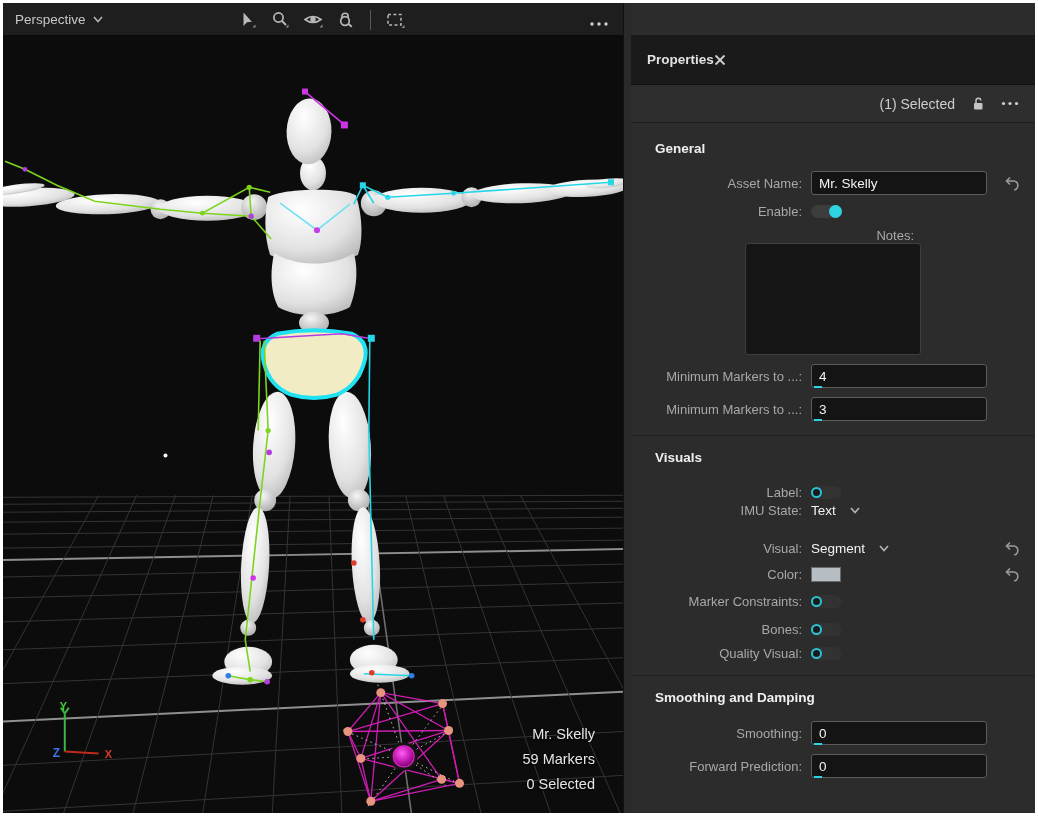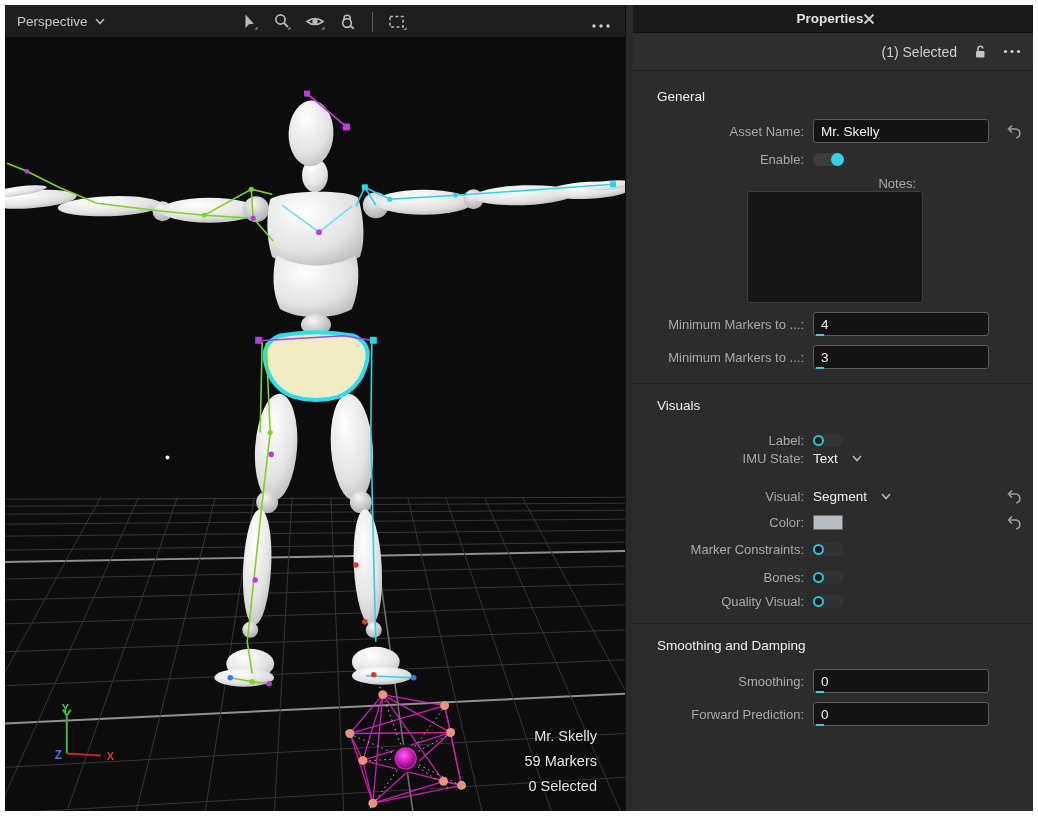--- a/index.html
+++ b/index.html
@@ -1,43 +1,43 @@
 <!DOCTYPE html>
 <html><head>
 <meta charset="utf-8">
 <style>
   html,body{margin:0;padding:0;background:#222;}
   *{box-sizing:border-box;}
-  .app{position:relative;width:1038px;height:816px;background:#f9a8d4;border:5px solid #ffffff;
+  .app{position:relative;width:1038px;height:816px;background:#f9a8d4;border:3px solid #ffffff;
        font-family:"Liberation Sans",sans-serif;overflow:hidden;}
   
   .viewport{position:absolute;left:0;top:0;width:620px;height:810px;background:#0c0c0c;}
   .vp-toolbar{position:absolute;left:0;top:0;width:100%;height:33px;background:#1e1e1e;
               display:flex;align-items:center;border-bottom:1px solid #0a0a0a;}
   .vp-cam{display:flex;align-items:center;gap:7px;margin-left:12px;color:#c8c8c8;font-size:13.5px;cursor:default;}
   .vp-icons{position:absolute;left:232px;top:0;height:33px;display:flex;align-items:center;gap:9px;}
   .tool{width:24px;height:24px;display:flex;align-items:center;justify-content:center;}
   .vp-divider{width:1px;height:20px;background:#5a5a5a;margin:0 3px;}
   .vp-dots{position:absolute;right:14px;top:10px;}
   .scene{position:absolute;left:0;top:34px;width:620px;height:776px;background:#0c0c0c;overflow:hidden;}
   .scene svg{display:block;}
   .overlay-info{position:absolute;right:28px;bottom:16px;text-align:right;color:#e6e6e6;
                 font-size:14.5px;line-height:25px;text-shadow:0 1px 2px #000;}
   
   .splitter{position:absolute;left:620px;top:0;width:8px;height:810px;background:#2a2a2a;border-left:1px solid #111;}
   
   .panel{position:absolute;left:628px;top:0;width:404px;height:810px;background:#2c2c2c;display:flex;flex-direction:column;}
-  .panel-title{height:28px;background:#1a1a1a;display:flex;align-items:center;justify-content:center;
-               padding:0 14px 0 16px;border-bottom:1px solid #111;}
+  .panel-title{height:50px;background:#1a1a1a;display:flex;align-items:center;justify-content:flex-start;
+               padding:0 14px 0 16px;border-bottom:1px solid #111;margin-top:32px;}
   .panel-title .t{color:#e2e2e2;font-size:13.5px;font-weight:bold;}
   .panel-sub{height:38px;background:#2e2e2e;display:flex;align-items:center;justify-content:flex-end;
              gap:16px;padding-right:16px;border-bottom:1px solid #1d1d1d;}
   .sel-badge{color:#cdcdcd;font-size:14px;}
   .panel-body{flex:1;overflow:hidden;background:#2c2c2c;padding-top:4px;}
-  .sec-title{color:#efefef;font-size:13.5px;font-weight:normal;margin:14px 6px 0 24px;}
+  .sec-title{color:#efefef;font-size:13.5px;font-weight:bold;margin:14px 6px 0 24px;}
   .row{display:flex;align-items:center;margin-top:9px;}
   .row .lbl{width:180px;text-align:right;color:#a8a8a8;font-size:13px;padding-right:9px;flex:none;}
   .row .ctl{display:flex;align-items:center;gap:8px;flex:1;}
   .tinput{background:#141414;border:1px solid #5c5c5c;border-radius:3px;color:#f2f2f2;
           height:24px;width:176px;padding:0 7px;font:13.5px "Liberation Sans",sans-serif;outline:none;}
   .iwrap{position:relative;display:inline-block;}
   .iwrap.modified::after{content:'';position:absolute;left:3px;bottom:0;width:8px;height:2px;background:#2fd4e4;}
   .notes{background:#161616;border:1px solid #3e3e3e;border-radius:3px;width:176px;height:112px;
          resize:none;color:#e8e8e8;font:13px "Liberation Sans",sans-serif;outline:none;}
   .reset-btn{margin-left:auto;margin-right:14px;cursor:pointer;display:flex;}

